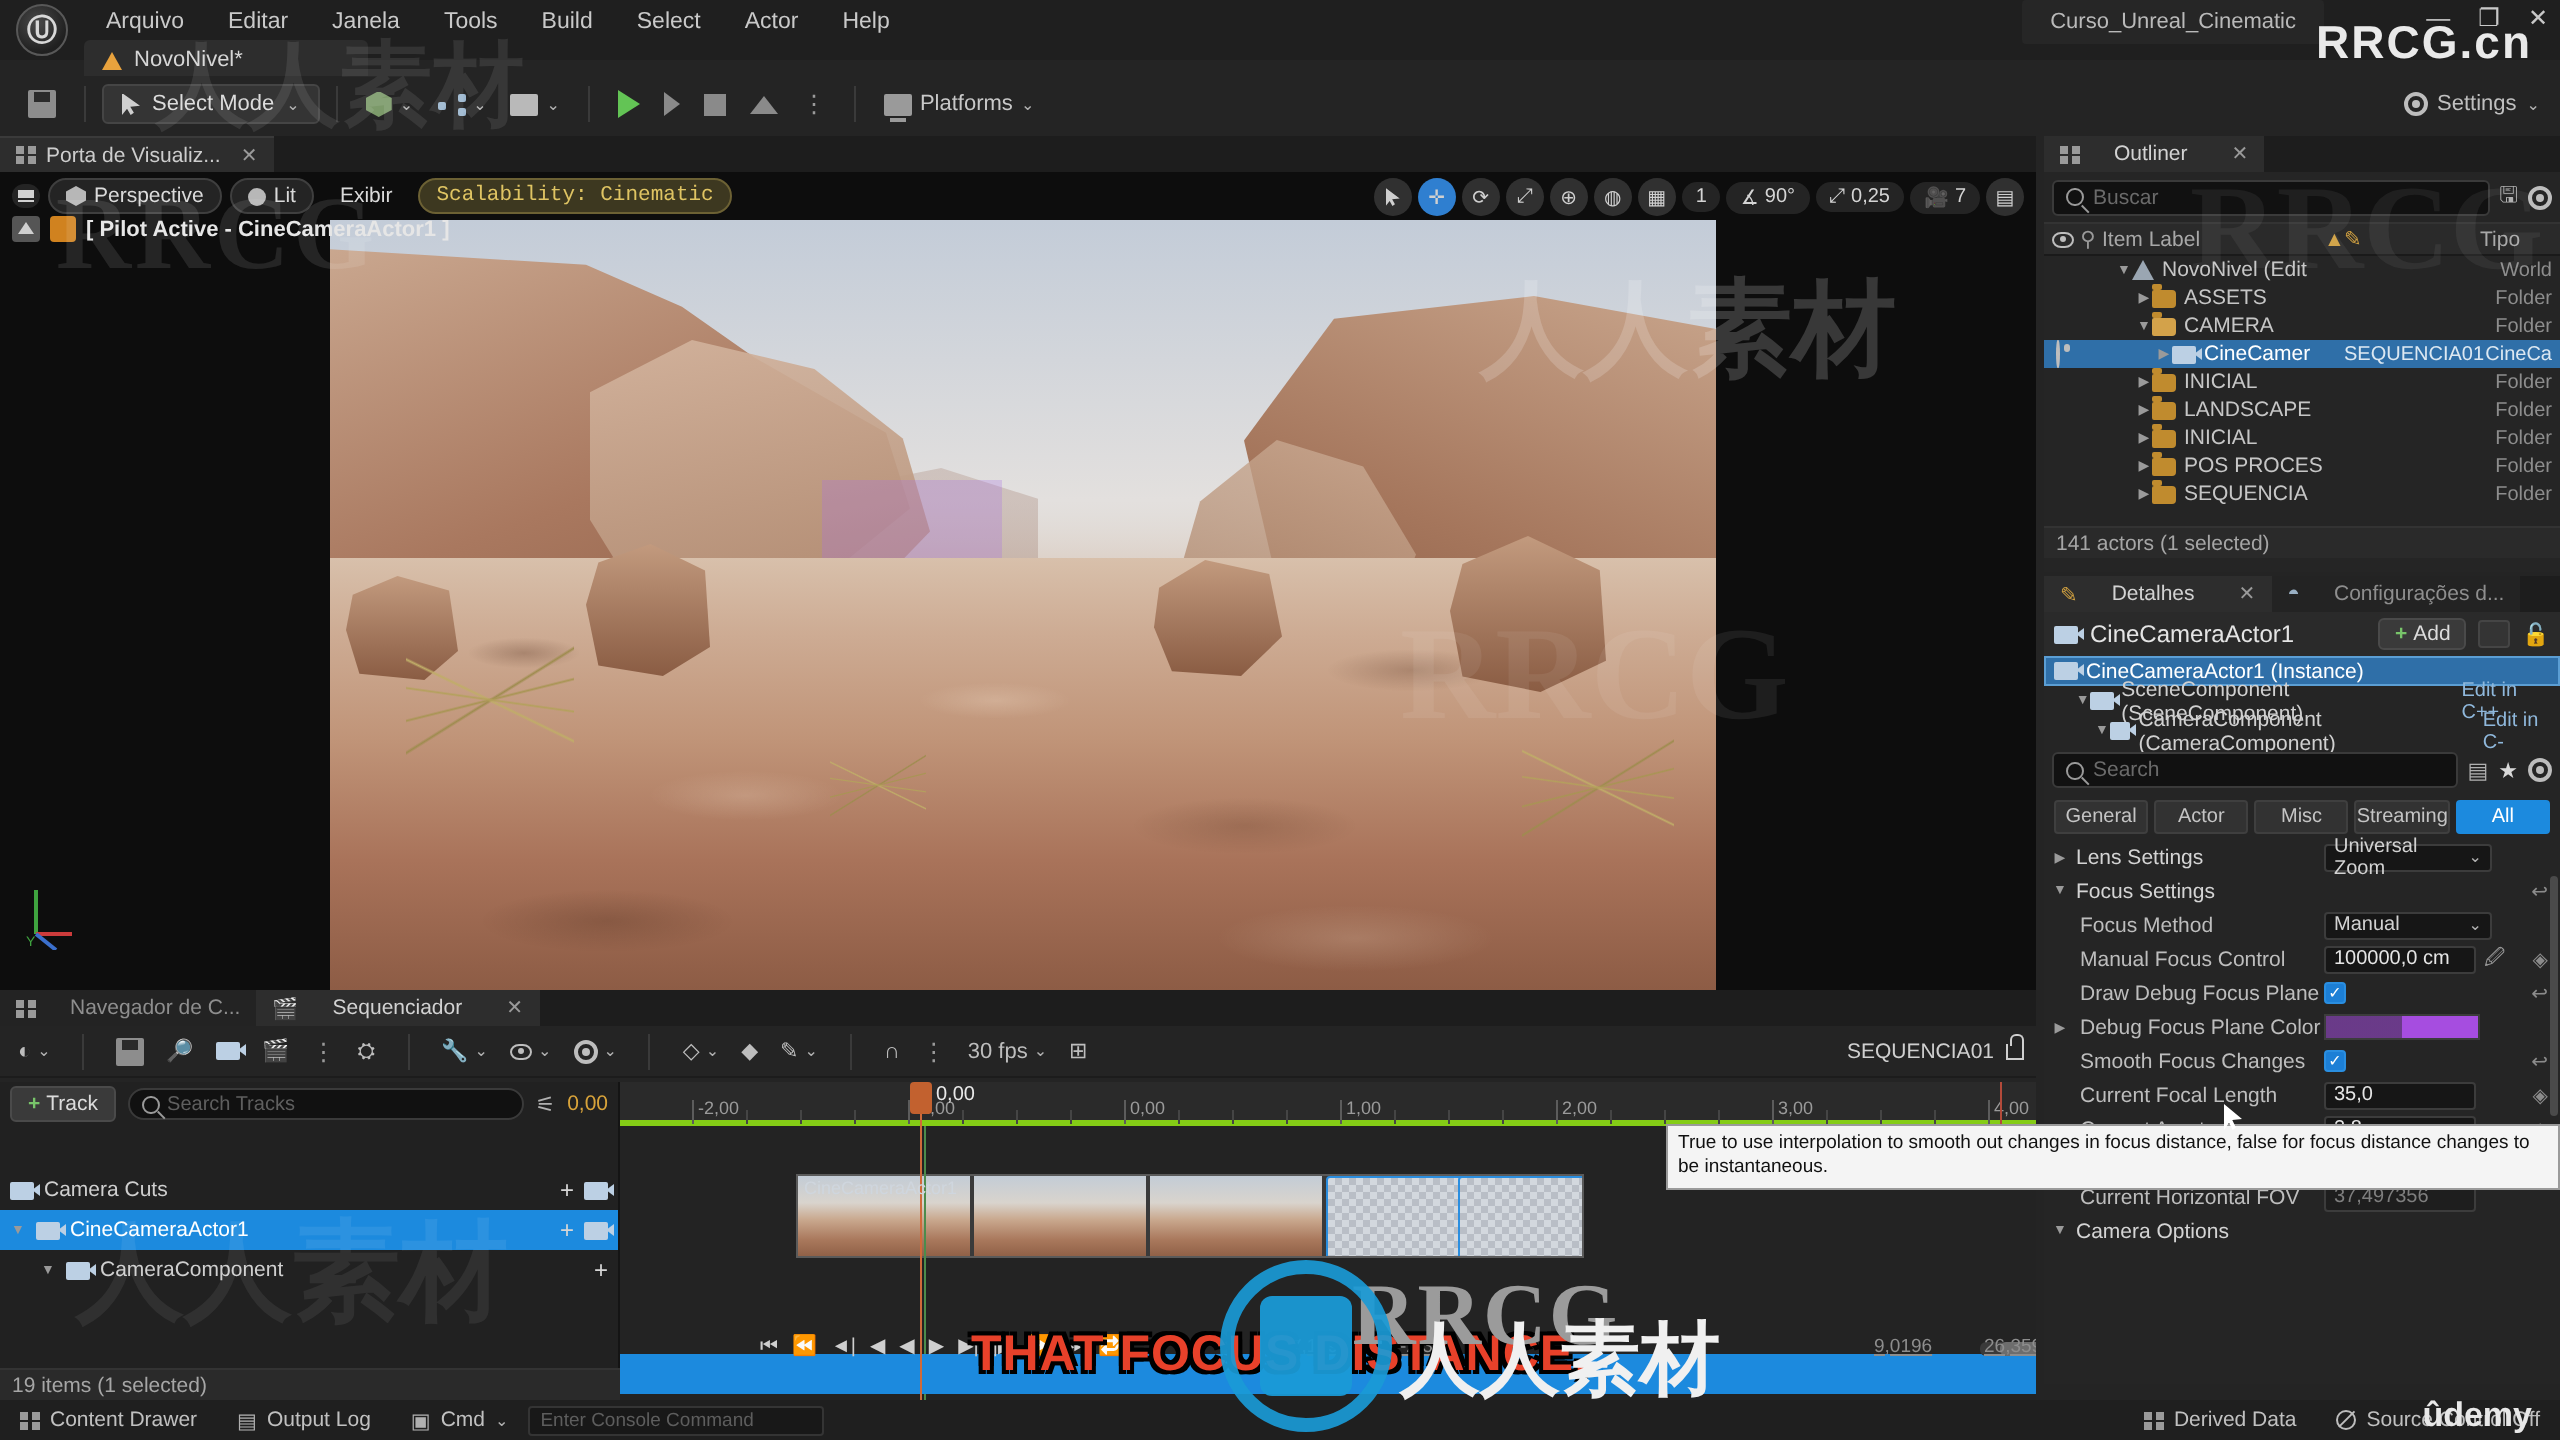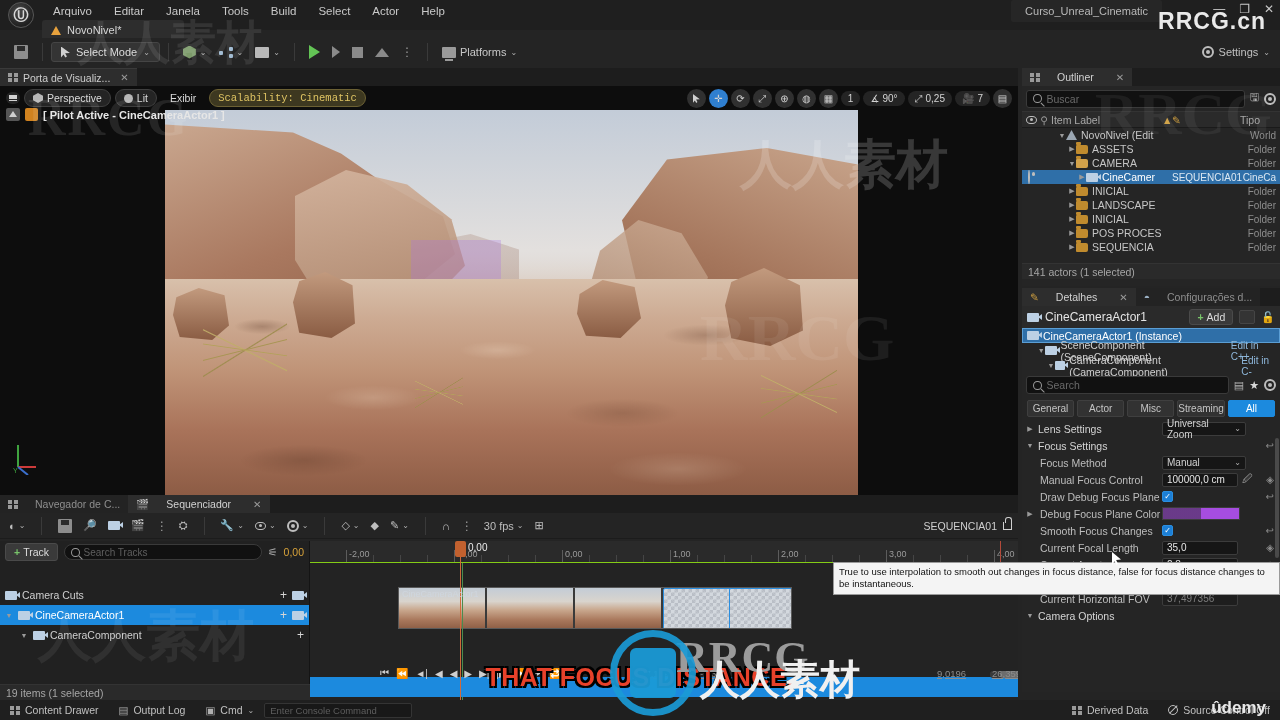--- a/index.html
+++ b/index.html
@@ -219,21 +219,21 @@
   .trk-time { color:#d8a33a; font-size:10.5px; }
   .trk-row { display:flex; align-items:center; height:20px; font-size:10.5px; color:#cfcfcf; padding:0 5px; gap:5px; }
   .trk-row.camcuts { margin-top:22px; }
   .trk-row.sel { background:#1c8ade; color:#fff; }
   .trk-row .tname { flex:1; }
   .trk-plus { color:#d6d6d6; font-size:12px; }
   .trk-foot { position:absolute; left:0; bottom:0; width:310px; height:16px; background:#2a2a2a;
               border-top:1px solid #333; display:flex; align-items:center; padding-left:6px;
               font-size:10.5px; color:#a6a6a6; }
   .timepane { position:absolute; left:310px; right:0; top:0; bottom:0; background:#232323; overflow:hidden; }
-  .ruler { position:absolute; left:0; top:0; right:0; height:22px; background:#2a2a2a; border-bottom:1px solid #84cc16; }
+  .ruler { position:absolute; left:0; top:0; right:0; height:22px; background:#2a2a2a; border-bottom:3px solid #84cc16; }
   .tick { position:absolute; top:9px; width:1px; height:12px; background:#5c5c5c; }
   .tick.minor { top:14px; height:7px; background:#454545; }
   .tlabel { position:absolute; top:8px; font-size:9px; color:#9a9a9a; }
   .playhead { position:absolute; top:0; width:1px; background:#d06a3a; }
   .ph-handle { position:absolute; top:0; left:-5px; width:11px; height:16px; background:#c2612f; border-radius:2px; }
   .ph-label { position:absolute; top:1px; left:8px; font-size:10px; color:#eaeaea; }
   .greenline { position:absolute; top:22px; width:1px; background:#4c8c4c; }
   .redline { position:absolute; top:0px; width:1px; background:#b34a3a; }
   .camcut-strip { position:absolute; height:42px; background:#3a3a3a; border:1px solid #5a5a5a; overflow:hidden; }
   .thumb { position:absolute; top:0; height:42px; width:86px;

